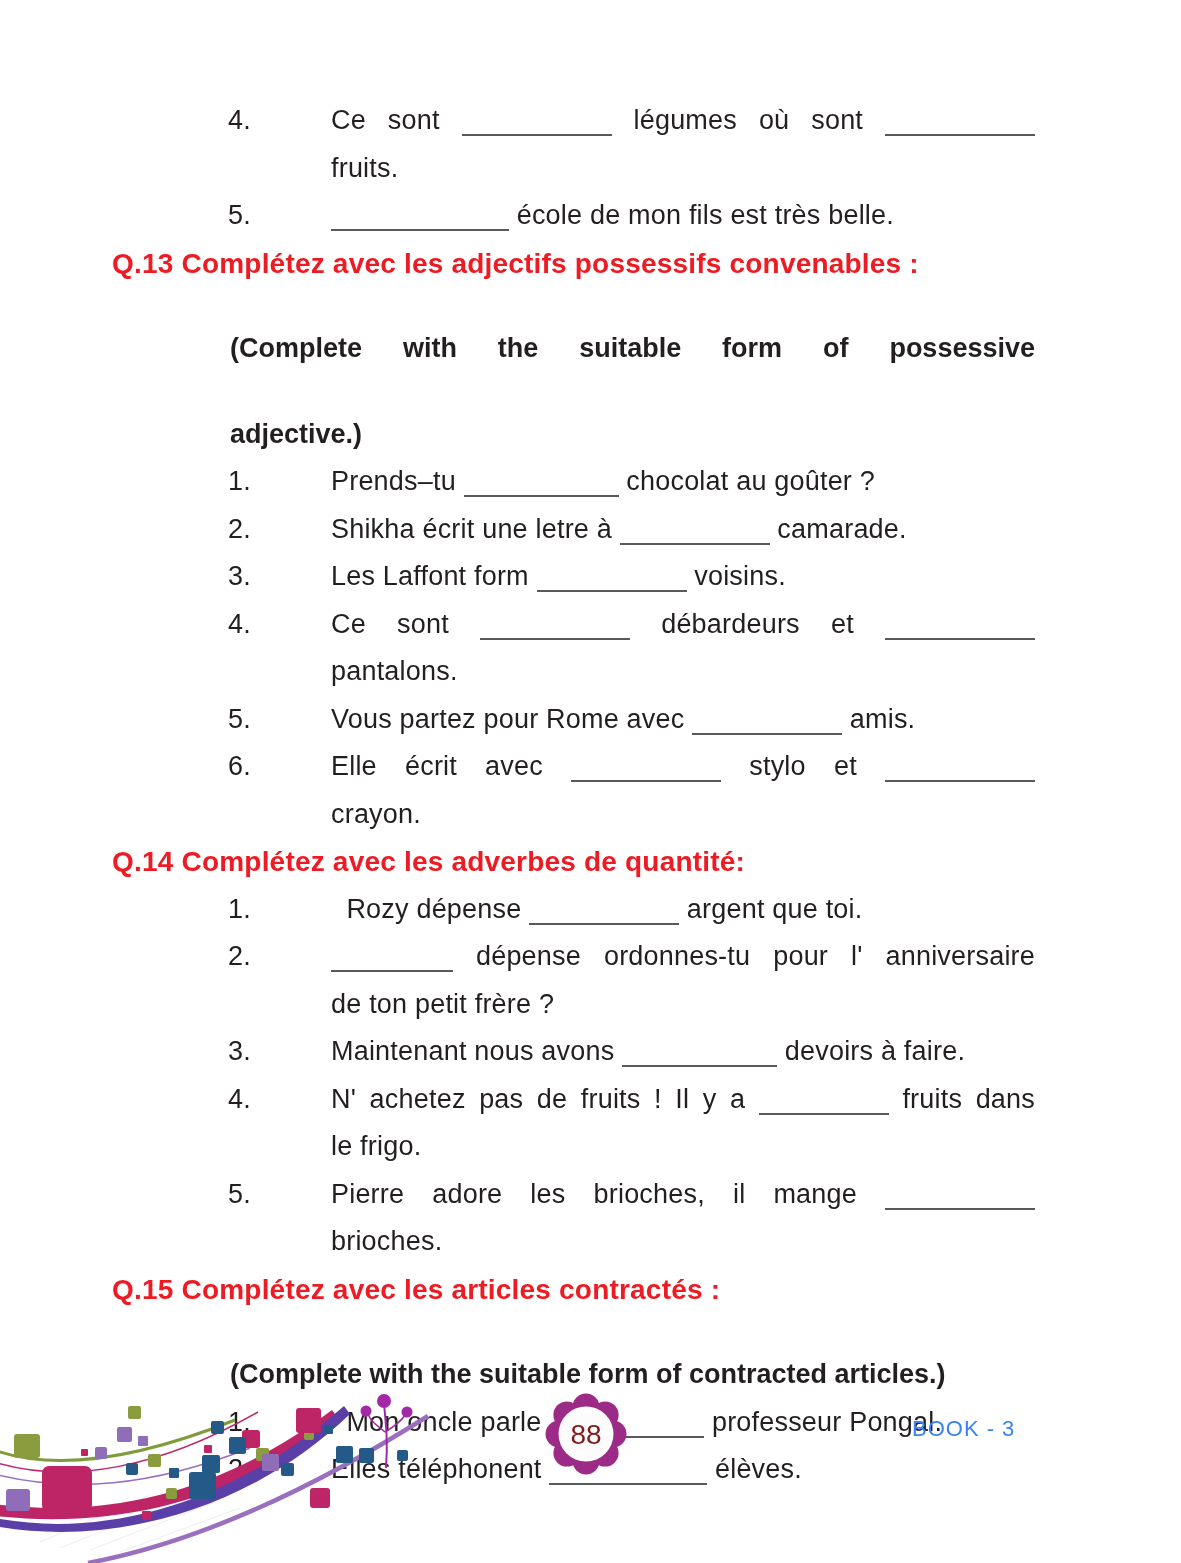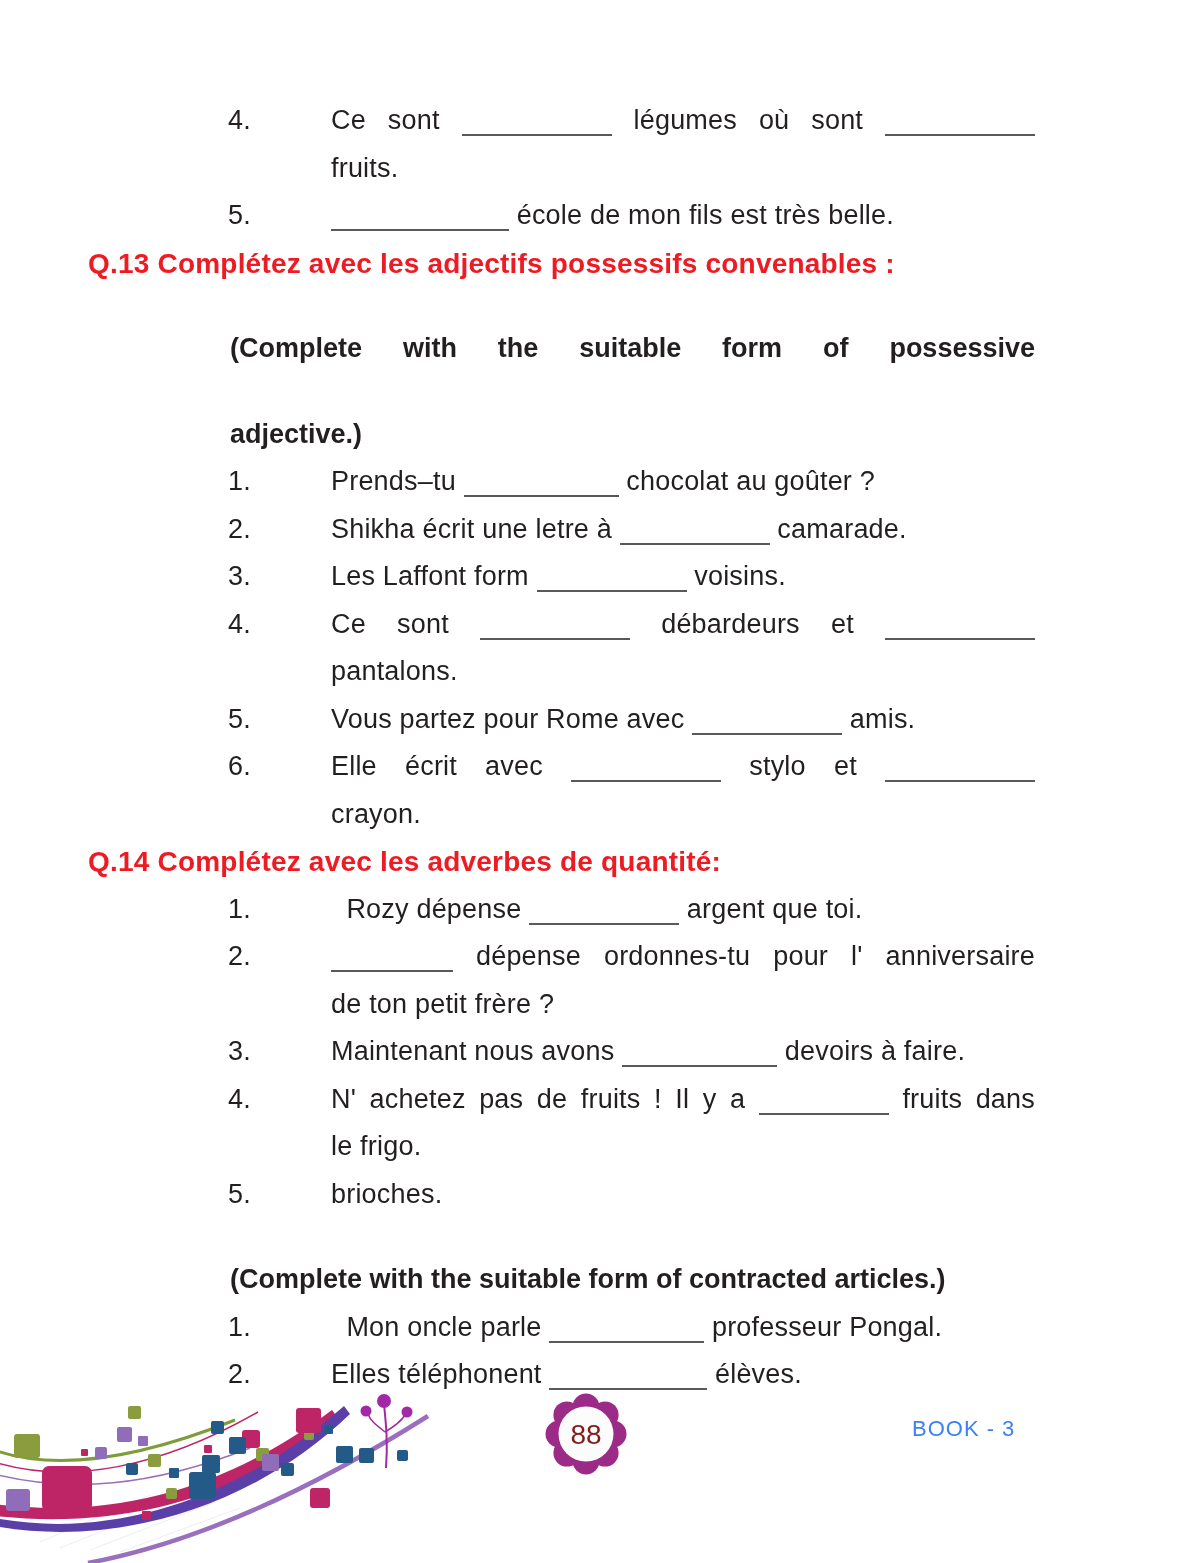--- a/index.html
+++ b/index.html
@@ -1,19 +1,19 @@
 <!DOCTYPE html>
 <html style="--accent-red: #ed1c24; --text: #231f20; --blank-line: #58595b; --badge-purple: #9b2b87; --art-olive: #8a9c3e; --art-crimson: #bd2567; --art-blue: #235a88; --art-purple: #8f6db8; --art-violet: #5b3fa8; --art-lightpurple: #9a6fbd; --art-green: #7f9c3c; --art-berry: #a228a8;"><head>
 <meta charset="utf-8">
 <style>
   html,body{margin:0;padding:0;background:#ffffff;}
   .page{position:relative;width:1181px;height:1563px;background:#ffffff;overflow:hidden;
         font-family:"Liberation Sans",sans-serif;color:var(--text,#231f20);}
   .content{position:absolute;top:0;left:0;right:0;padding-top:97px;}
-  .q-head{height:47.5px;line-height:47.5px;padding-left:88px;padding-right:130px;
+  .q-head{height:47.5px;line-height:47.5px;padding-left:112px;padding-right:130px;
           font-weight:bold;font-size:28px;color:var(--accent-red,#ed1c24);letter-spacing:.2px;white-space:nowrap;}
   .q-label{margin-right:8px;}
   .q-sub{height:47.5px;line-height:47.5px;margin-left:230px;margin-right:146px;
          font-weight:bold;font-size:27px;color:var(--text,#231f20);margin-top:38px;}
   .item{display:flex;margin-left:228px;margin-right:146px;font-size:27px;letter-spacing:.2px;}
   .item .num{flex:0 0 77px;line-height:47.5px;height:47.5px;}
   .item .body{flex:1;min-width:0;}
   .line{height:47.5px;line-height:47.5px;margin-left:26px;}
   .just{text-align:justify;text-align-last:justify;}
   .blank{display:inline-block;border-bottom:2.5px solid var(--blank-line,#58595b);
@@ -108,23 +108,25 @@
       <div class="item">
         <span class="num">4.</span>
         <div class="body">
           <div class="line just"><span class="txt">N' achetez pas de fruits ! Il y a </span><span class="blank" style="width: 130px;"></span><span class="txt"> fruits dans</span></div>
           <div class="line"><span class="txt">le frigo.</span></div>
         </div>
       </div>
       <div class="item">
         <span class="num">5.</span>
         <div class="body">
+          <div class="line just"><span class="txt">Pierre adore les brioches, il mange </span><span class="blank" style="width: 150px;"></span></div>
           <div class="line"><span class="txt">brioches.</span></div>
         </div>
       </div>
+      <div class="q-head"><span class="q-label">Q.15</span><span class="q-title">Complétez avec les articles contractés :</span></div>
       <div class="q-sub"><span>(Complete with the suitable form of contracted articles.)</span></div>
       <div class="item">
         <span class="num">1.</span>
         <div class="body">
           <div class="line"><span class="txt">&nbsp;&nbsp;Mon oncle parle </span><span class="blank" style="width: 155px;"></span><span class="txt"> professeur Pongal.</span></div>
         </div>
       </div>
       <div class="item">
         <span class="num">2.</span>
         <div class="body">

